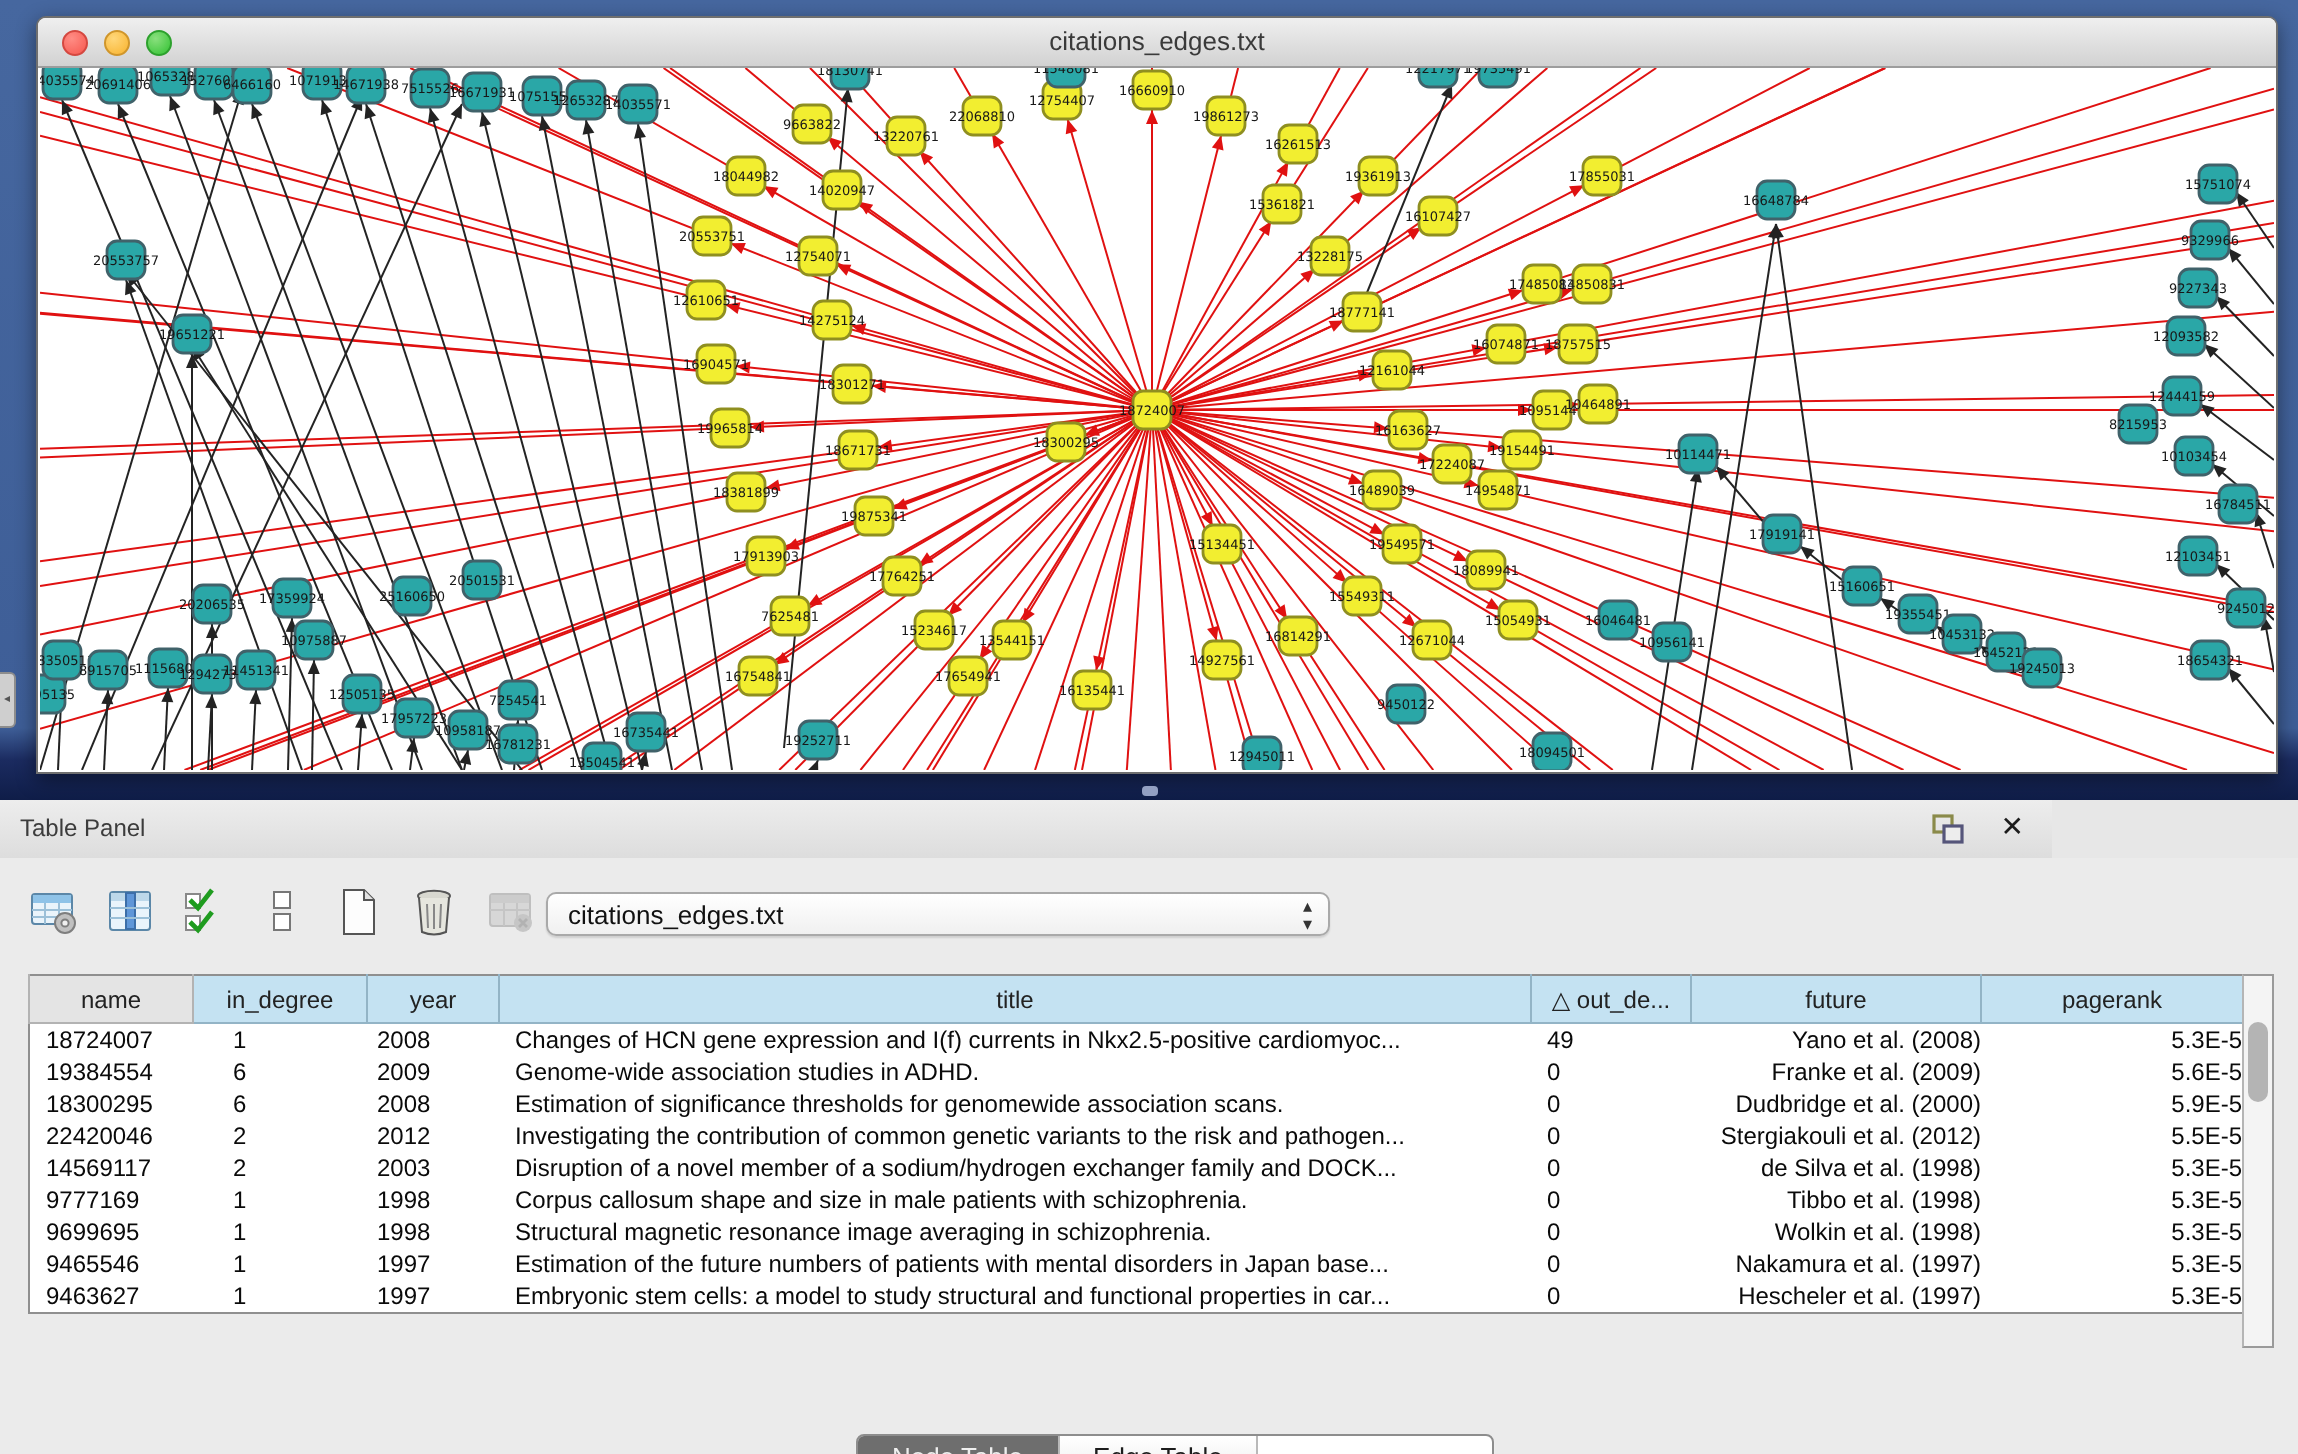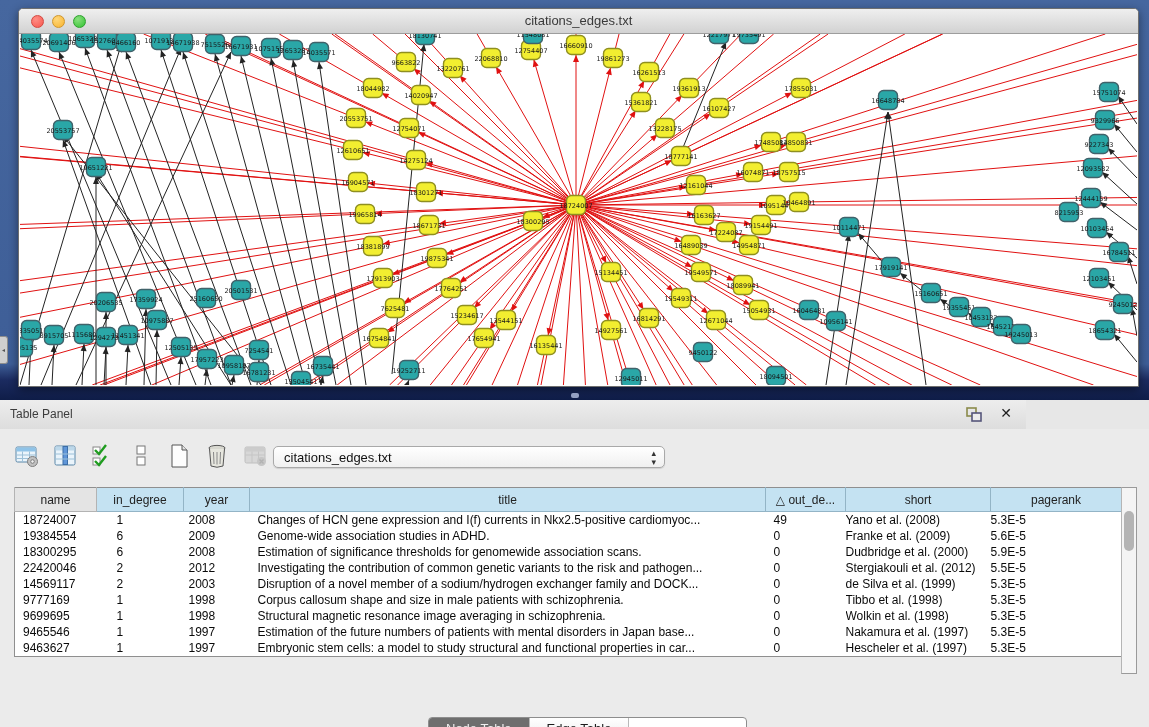--- a/index.html
+++ b/index.html
@@ -46,21 +46,21 @@
     padding-left:10px;box-sizing:border-box;box-shadow:0 1px 1px rgba(0,0,0,.12);}
   #select-arrows{position:absolute;right:8px;top:2px;font-size:9px;color:#333;line-height:9px;text-align:center;}
   
   #grid{position:absolute;left:14px;top:58px;width:1107px;border-collapse:collapse;table-layout:fixed;
     background:#fff;border:1px solid #8f8f8f;font-size:12px;color:#0a0a0a;}
   #grid th{height:21px;font-weight:normal;font-size:12px;color:#222;background:#c4e2f2;
     border:1px solid #93b4c6;border-top:none;overflow:hidden;white-space:nowrap;}
   #grid th.gray{background:#e4e4e4;border-color:#b3b3b3;}
   #grid td{height:16px;padding:0;overflow:hidden;white-space:nowrap;border:none;}
   #grid td.a-l{text-align:left;}
-  #grid td.a-c{text-align:left;}
+  #grid td.a-c{text-align:right;}
   #grid td.p8{padding-left:8px;} #grid td.p20{padding-left:20px;} #grid td.p5{padding-left:5px;}
   #vscroll{position:absolute;left:1121px;top:58px;width:16px;height:187px;background:#f4f4f4;
     border:1px solid #9a9a9a;border-left:1px solid #b5b5b5;box-sizing:border-box;}
   #vthumb{position:absolute;left:2px;top:23px;width:10px;height:40px;border-radius:5px;background:#b4b4b4;}
   
   #seg-tabs{position:absolute;left:428px;top:288px;height:21px;display:flex;
     border:1px solid #8d8d8d;border-radius:4px;overflow:hidden;background:#fff;
     box-shadow:0 1px 1px rgba(255,255,255,.7);}
   .seg{padding:0 17px;font-size:13px;line-height:21px;color:#1c1c1c;background:linear-gradient(180deg,#ffffff,#ededed);
     border-right:1px solid #b9b9b9;cursor:pointer;}
@@ -660,21 +660,21 @@
           <col style="width:145px">
           <col style="width:131px">
       </colgroup>
       <thead>
           <tr>
             <th class="gray">name</th>
             <th>in_degree</th>
             <th>year</th>
             <th>title</th>
             <th>△ out_de...</th>
-            <th>short</th>
+            <th>future</th>
             <th>pagerank</th>
           </tr>
         </thead>
       <tbody>
           <tr>
             <td class="a-l p8">18724007</td>
             <td class="a-l p20">1</td>
             <td class="a-l p5">2008</td>
             <td class="a-l p8">Changes of HCN gene expression and I(f) currents in Nkx2.5-positive cardiomyoc...</td>
             <td class="a-l p8">49</td>
@@ -707,21 +707,21 @@
             <td class="a-l p8">0</td>
             <td class="a-c">Stergiakouli et al. (2012)</td>
             <td class="a-c">5.5E-5</td>
           </tr>
           <tr>
             <td class="a-l p8">14569117</td>
             <td class="a-l p20">2</td>
             <td class="a-l p5">2003</td>
             <td class="a-l p8">Disruption of a novel member of a sodium/hydrogen exchanger family and DOCK...</td>
             <td class="a-l p8">0</td>
-            <td class="a-c">de Silva et al. (1999)</td>
+            <td class="a-c">de Silva et al. (1998)</td>
             <td class="a-c">5.3E-5</td>
           </tr>
           <tr>
             <td class="a-l p8">9777169</td>
             <td class="a-l p20">1</td>
             <td class="a-l p5">1998</td>
             <td class="a-l p8">Corpus callosum shape and size in male patients with schizophrenia.</td>
             <td class="a-l p8">0</td>
             <td class="a-c">Tibbo et al. (1998)</td>
             <td class="a-c">5.3E-5</td>

